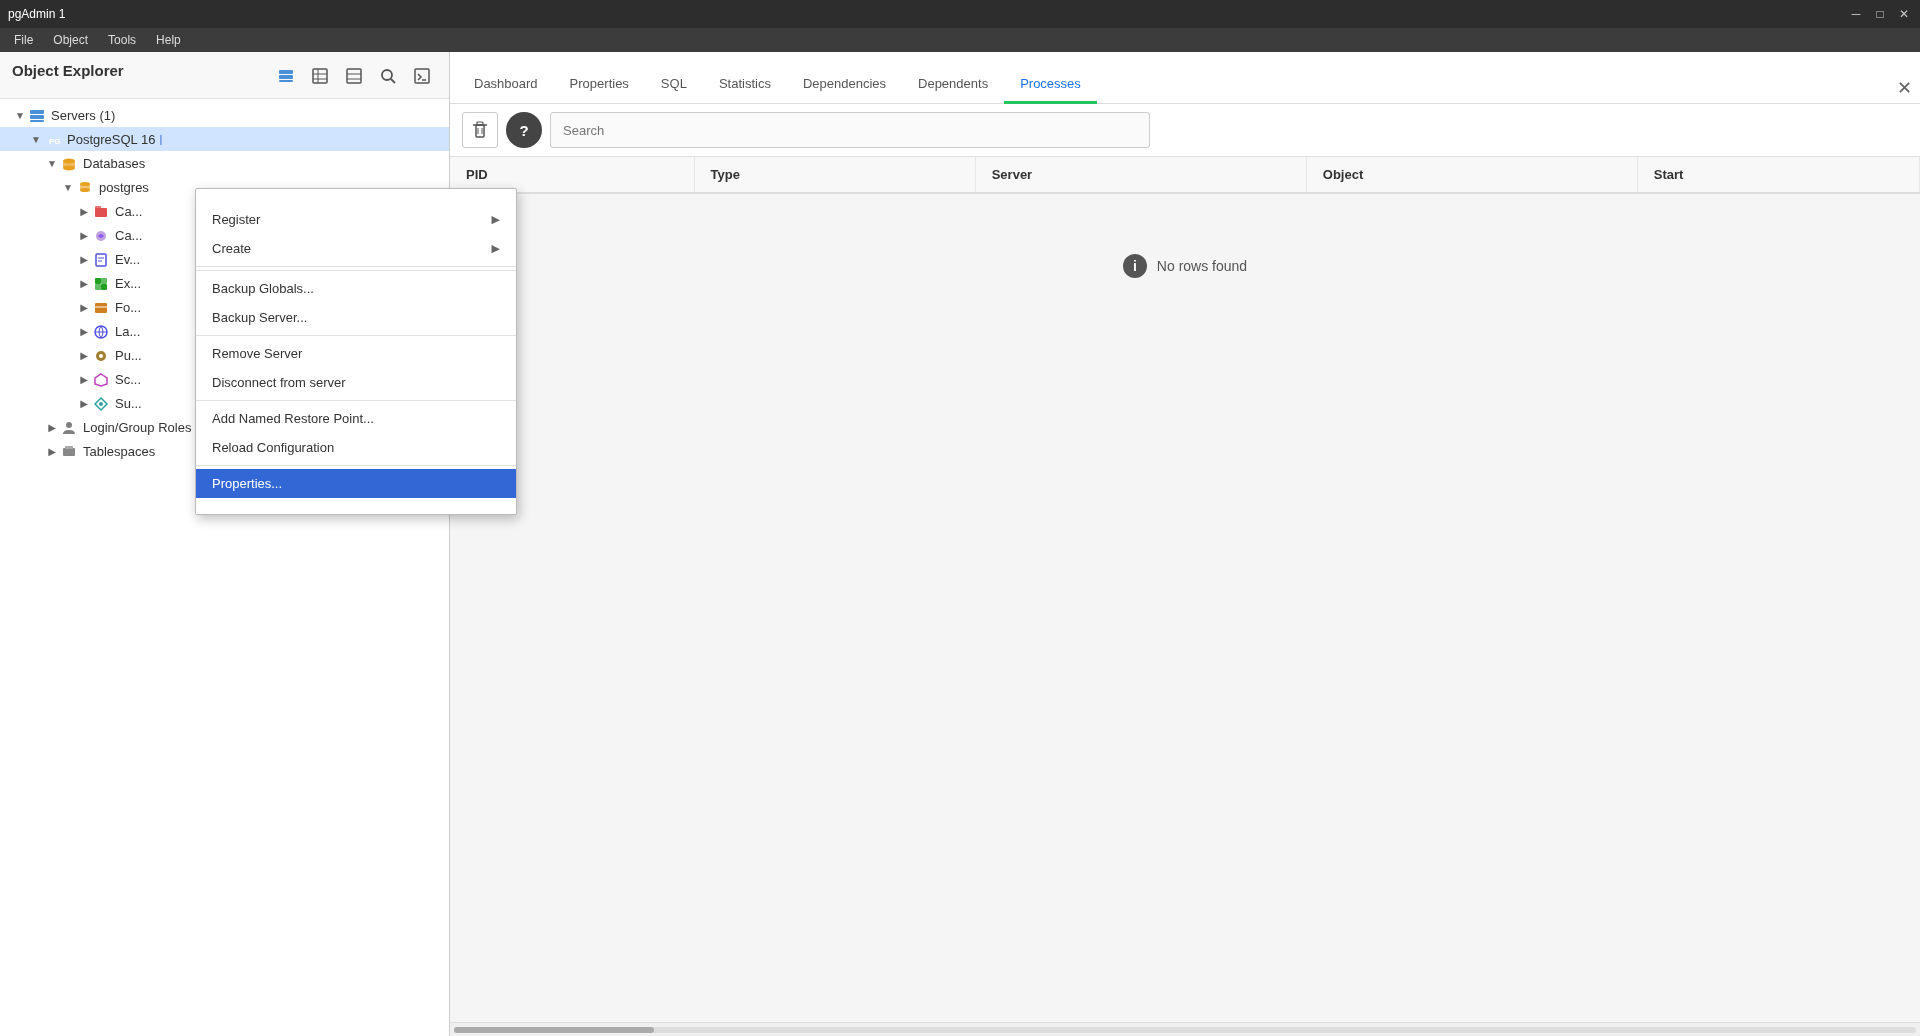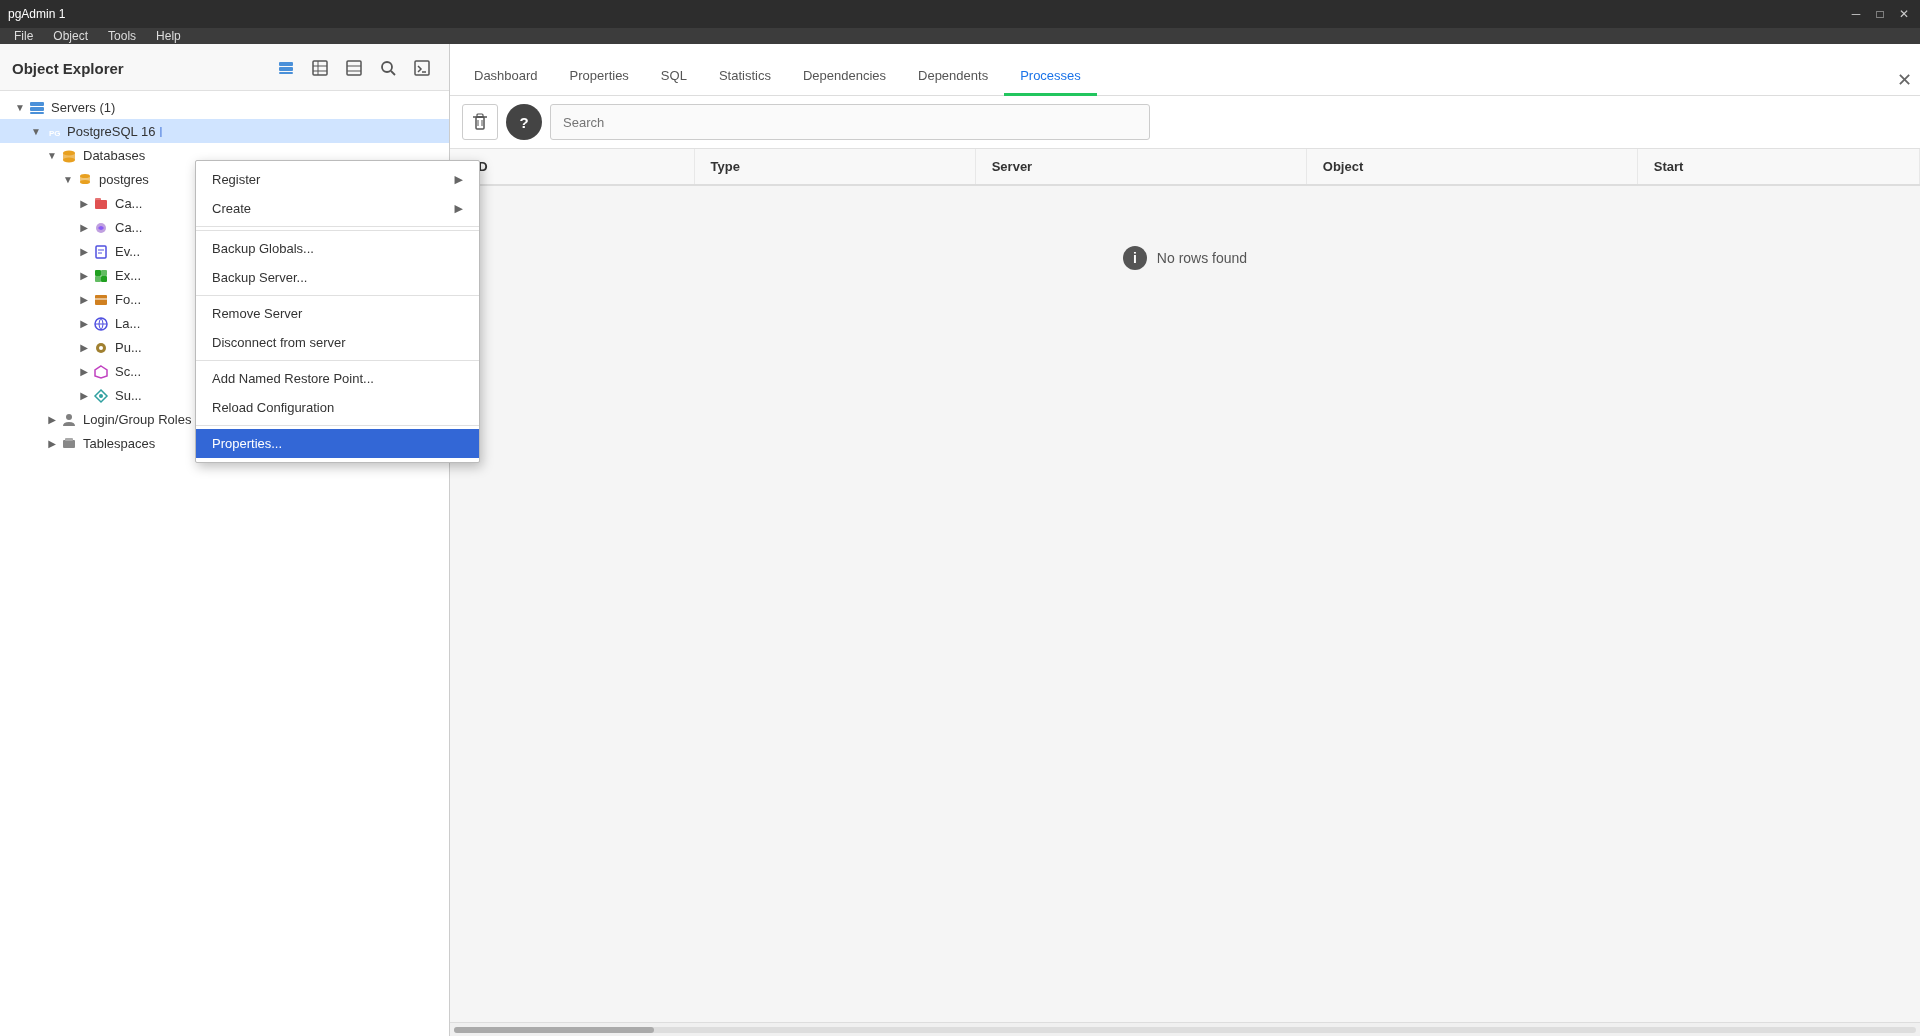--- a/index.html
+++ b/index.html
@@ -30,21 +30,21 @@
     .titlebar-btn {
       width: 16px; height: 16px;
       display: flex; align-items: center; justify-content: center;
       cursor: pointer; color: #ccc; font-size: 12px;
     }
 
     
     .menubar {
       background: #3c3c3c;
       color: #ddd;
-      height: 16px;
+      height: 24px;
       display: flex;
       align-items: center;
       padding: 0 4px;
       font-size: 12px;
     }
     .menubar-item {
       padding: 2px 10px;
       cursor: pointer;
     }
 
@@ -65,21 +65,21 @@
       position: relative;
     }
 
     .oe-header {
       padding: 10px 12px 8px 12px;
       font-size: 15px;
       font-weight: bold;
       color: #333;
       border-bottom: 1px solid #e0e0e0;
       display: flex;
-      align-items: center;
+      align-items: flex-start;
       justify-content: space-between;
       background: #f8f8f8;
       gap: 36px;
     }
 
     .oe-toolbar {
       display: flex;
       gap: 4px;
       align-items: center;
     }
@@ -130,28 +130,28 @@
       display: inline-flex;
       align-items: flex-end;
       justify-content: center;
       font-size: 14px;
     }
 
     
     .context-menu {
       position: absolute;
       left: 195px;
-      top: 116px;
-      width: 285px;
+      top: 136px;
+      width: 322px;
       background: #fff;
       border: 1px solid #bbb;
       box-shadow: 2px 4px 12px rgba(0,0,0,0.25);
       z-index: 1000;
       border-radius: 2px;
-      padding: 4px 0;
+      padding: 16px 0;
     }
 
     .ctx-item {
       display: flex;
       align-items: center;
       justify-content: space-between;
       padding: 7px 16px;
       cursor: pointer;
       color: #333;
       font-size: 13px;

